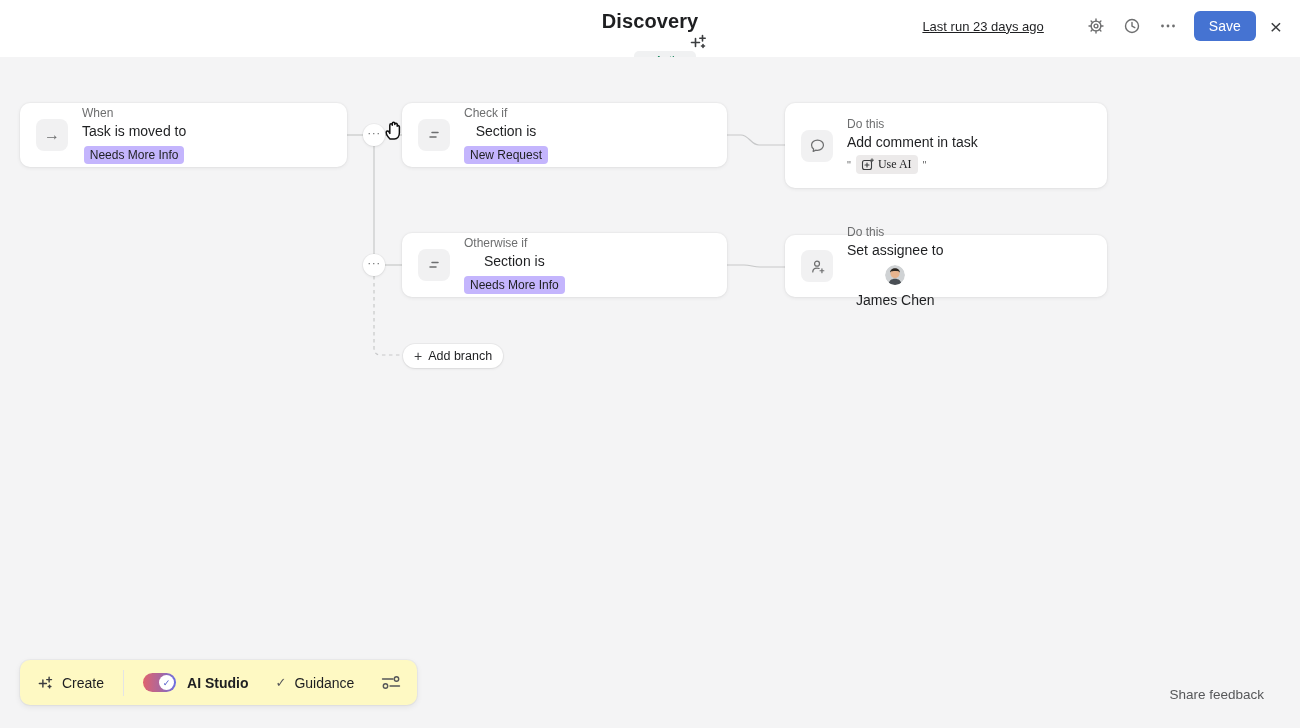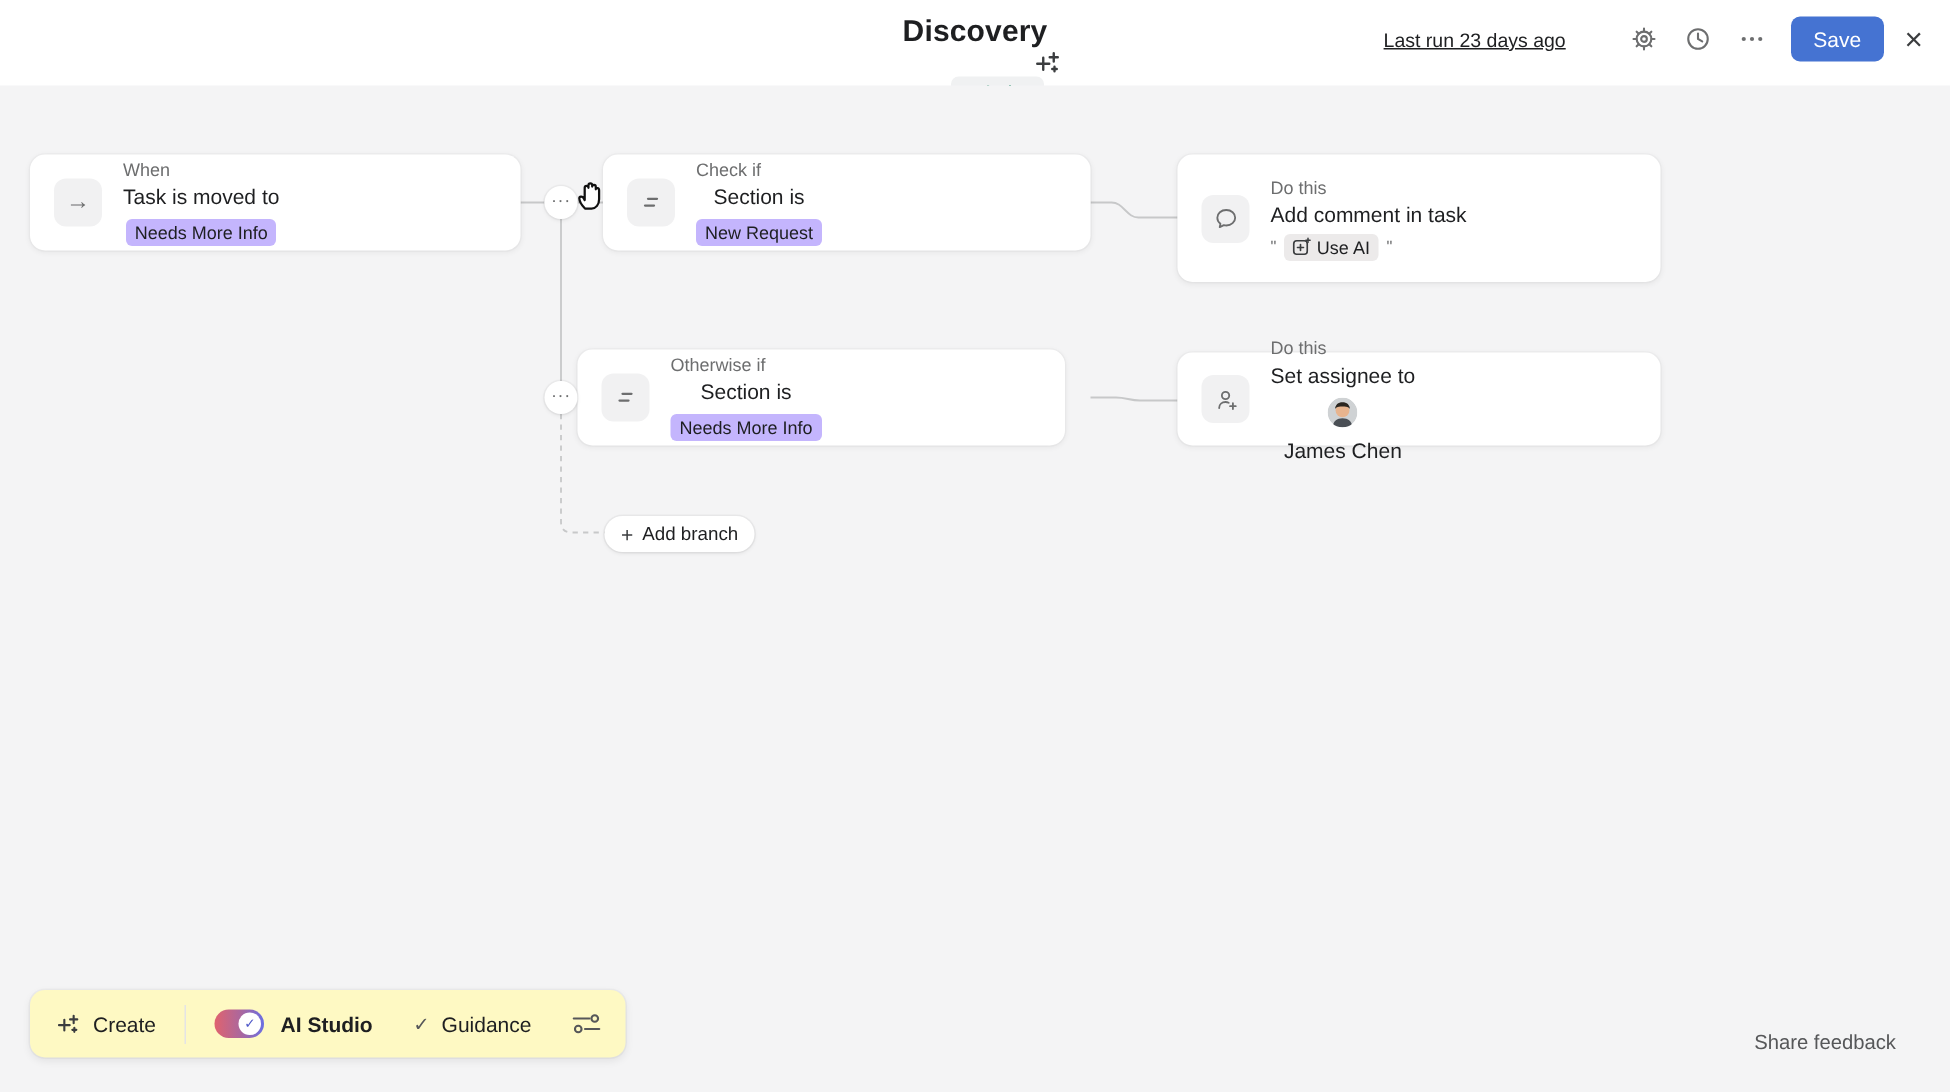--- a/index.html
+++ b/index.html
@@ -23,27 +23,27 @@
   .canvas { position:relative; width:1300px; height:671px; background:#f4f4f5; }
   .connector-layer { position:absolute; left:0; top:0; pointer-events:none; }
 
   .card { position:absolute; background:#fff; border-radius:10px; box-shadow:0 0 0 1px rgba(0,0,0,.02), 0 1px 4px rgba(0,0,0,.07); display:flex; align-items:center; padding:0 16px; gap:14px; cursor:pointer; }
   .card-icon { width:32px; height:32px; border-radius:8px; background:#f1f1f2; display:flex; align-items:center; justify-content:center; flex-shrink:0; color:#6d6e6f; font-size:16px; }
   .kicker { font-size:12px; color:#6d6e6f; margin-bottom:3px; }
   .main-line { font-size:14px; color:#1e1f21; display:flex; align-items:center; gap:7px;flex-direction:column; }
   .chip { background:#c4b5fd; border-radius:4px; padding:2px 6px; font-size:12px; color:#1e1f21; white-space:nowrap; }
   .quote-row { font-size:12px; color:#1e1f21; display:flex; align-items:center; gap:5px; margin-top:5px; }
   .quote-mark { color:#6d6e6f; font-size:11px; }
-  .ai-chip { background:#eceaea; border-radius:4px; padding:2px 6px 2px 5px; font-size:12px; color:#1e1f21; display:flex; align-items:center; gap:4px; }
+  .ai-chip { background:#eceaea; border-radius:4px; padding:2px 6px 2px 5px; font-size:12px; color:#1e1f21; display:flex; align-items:center; gap:4px;font-family:Liberation Serif, serif; }
   .avatar { width:20px; height:20px; border-radius:50%; overflow:hidden; flex-shrink:0; }
 
   .node-trigger   { left:20px;  top:46px;  width:327px; height:64px; }
   .node-check     { left:402px; top:46px;  width:325px; height:64px; }
   .node-comment   { left:785px; top:46px;  width:322px; height:85px; }
-  .node-otherwise { left:385px; top:176px; width:325px; height:64px;align-items:center; }
+  .node-otherwise { left:402px; top:176px; width:325px; height:64px;align-items:center; }
   .node-assignee  { left:785px; top:178px; width:322px; height:62px; }
 
   .dots-node { position:absolute; width:22px; height:22px; border-radius:50%; background:#fff; box-shadow:0 0 0 1px rgba(0,0,0,.03), 0 1px 3px rgba(0,0,0,.08); display:flex; align-items:center; justify-content:center; font-size:12px; letter-spacing:.5px; color:#6d6e6f; cursor:pointer; padding-bottom:4px; }
   .dots-1 { left:363px; top:67px; }
   .dots-2 { left:363px; top:197px; }
 
   .hand-cursor { position:absolute; left:382px; top:61px; pointer-events:none; }
 
   .add-branch { position:absolute; left:403px; top:287px; background:#fff; border:none; border-radius:13px; box-shadow:0 0 0 1px rgba(0,0,0,.04), 0 1px 3px rgba(0,0,0,.08); padding:5px 11px; font-size:12.5px; color:#1e1f21; display:flex; align-items:center; gap:6px; cursor:pointer; font-family:inherit; }
   .add-branch .plus { font-size:14px; color:#3b3d3f; line-height:1; }

